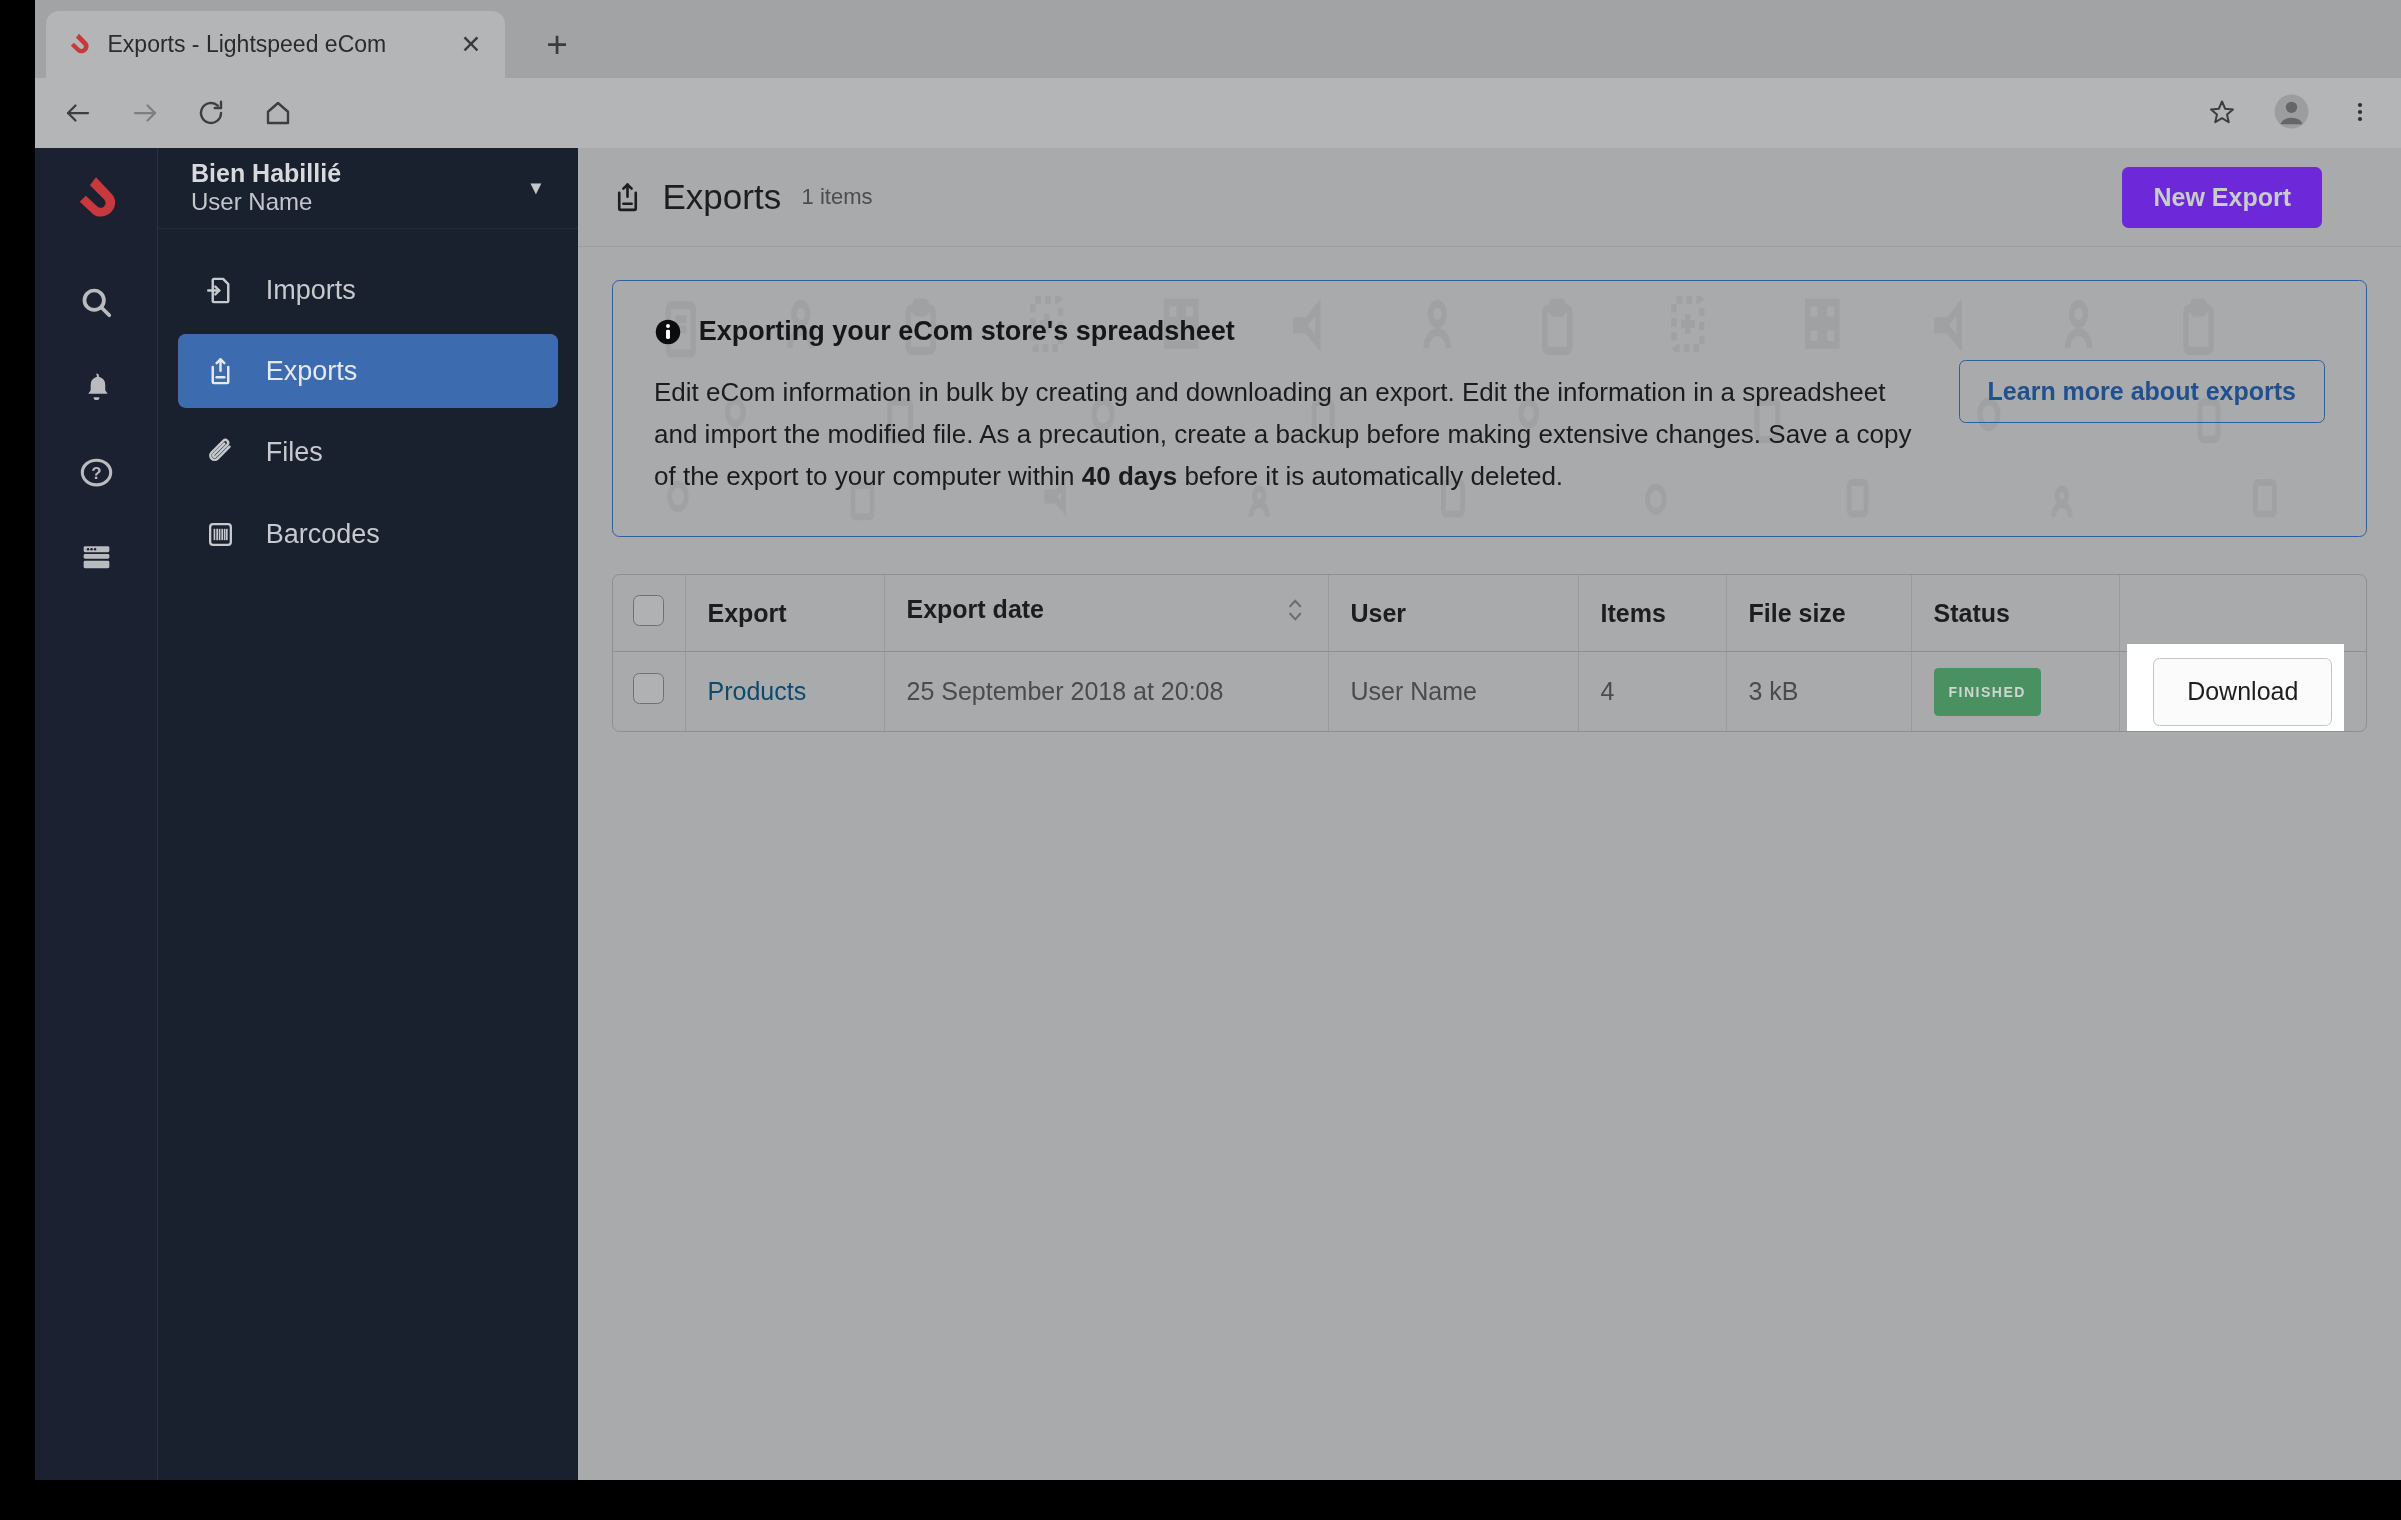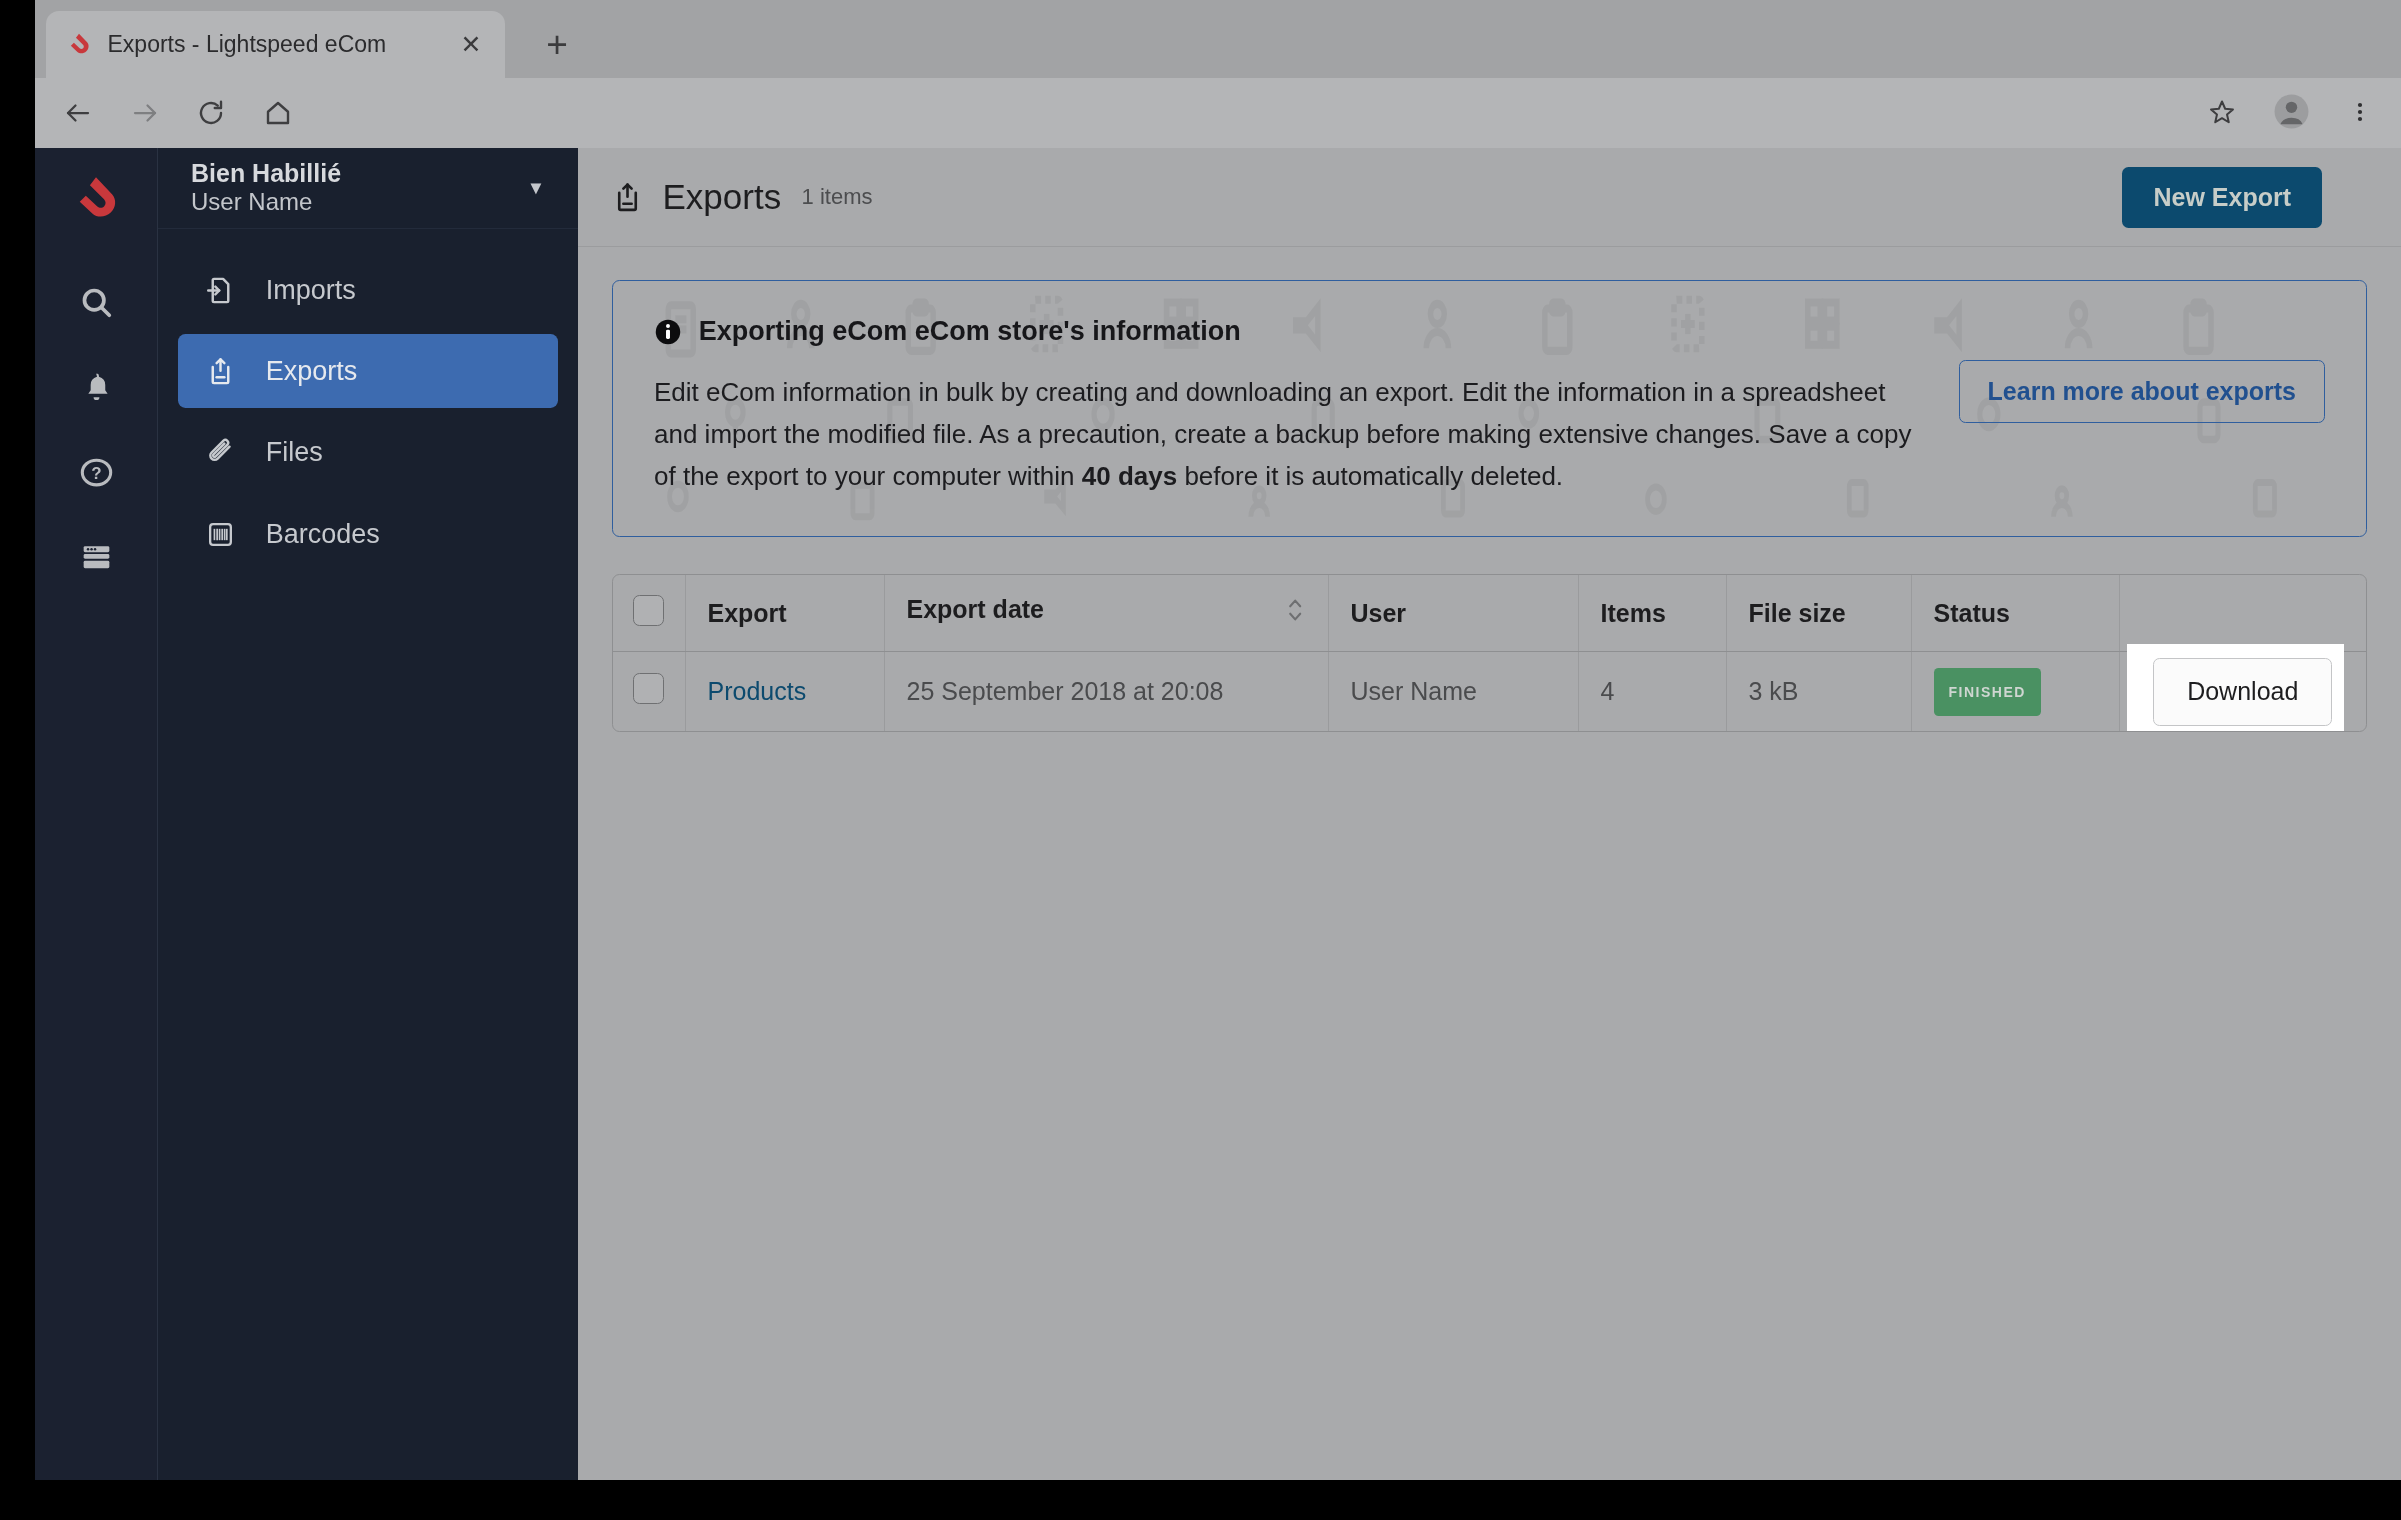--- a/index.html
+++ b/index.html
@@ -142,21 +142,21 @@
   .page-head {
     height: 99px; display: flex; align-items: center;
     padding: 0 79px 0 33px;
     border-bottom: 0.9px solid #9b9c9e;
   }
   .ph-ico { margin-right: 18.5px; display:flex; align-items:center; }
   .ph-title { font-size: 35px; color: #1d1d1f; }
   .ph-count { font-size: 22px; color: #4c4d4f; margin-left: 20.4px; }
   .ph-spacer { flex: 1; }
   .btn-primary {
-    background: #0c4a6e; color: #c7cdc8;
+    background: #6d28d9; color: #c7cdc8;
     font-size: 25px; font-weight: bold;
     padding: 0 31px; height: 61px;
     border: none; border-radius: 6.5px;
     display: flex; align-items: center;
   }
 
   .content { padding: 33px 34px 0 34px; }
 
   
   .banner {
@@ -555,21 +555,21 @@
 
           <div class="banner-body">
             <div class="banner-title-row">
               <span class="banner-i">
                 <svg width="28" height="28" viewBox="0 0 24 24">
                   <circle cx="12" cy="12" r="10.5" fill="#0c0c0e"></circle>
                   <circle cx="12" cy="6.9" r="1.7" fill="#fff"></circle>
                   <rect x="10.3" y="10" width="3.4" height="8" rx="1.2" fill="#fff"></rect>
                 </svg>
               </span>
-              <span class="banner-title">Exporting eCom eCom store's information</span>
+              <span class="banner-title">Exporting your eCom store's spreadsheet</span>
             </div>
             <div class="banner-text"><span>Edit eCom information in bulk by creating and downloading an export. Edit the information in a spreadsheet and import the modified file. As a precaution, create a backup before making extensive changes. Save a copy of the export to your computer within </span><b>40 days</b><span> before it is automatically deleted.</span></div>
           </div>
 
           <div class="banner-cta">
             <button class="btn-outline">Learn more about exports</button>
           </div>
         </div>
 
         <div class="table-wrap">

